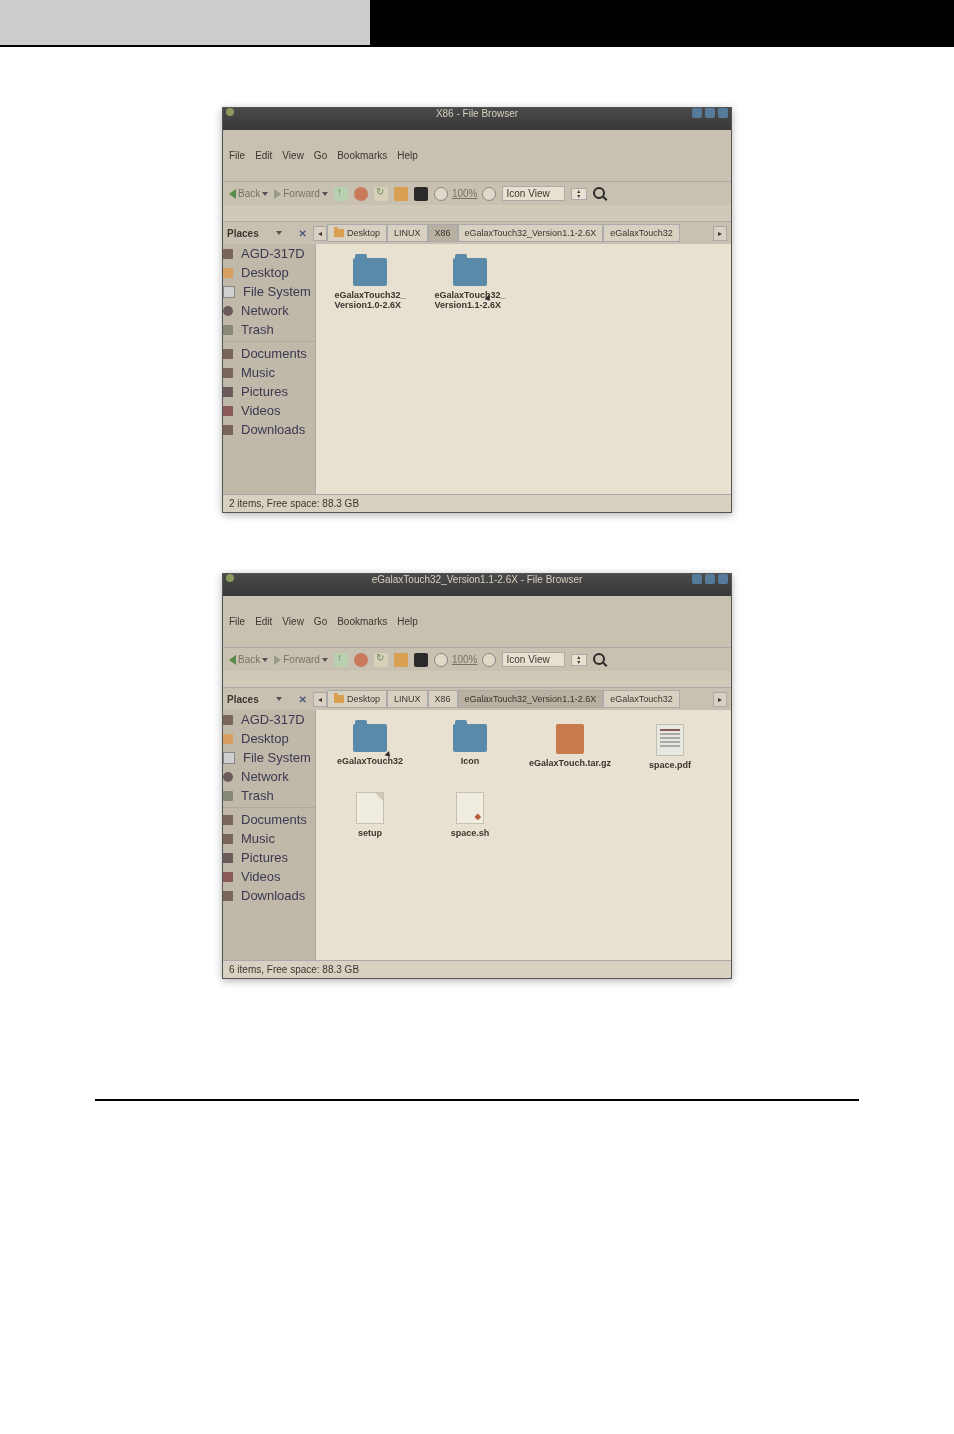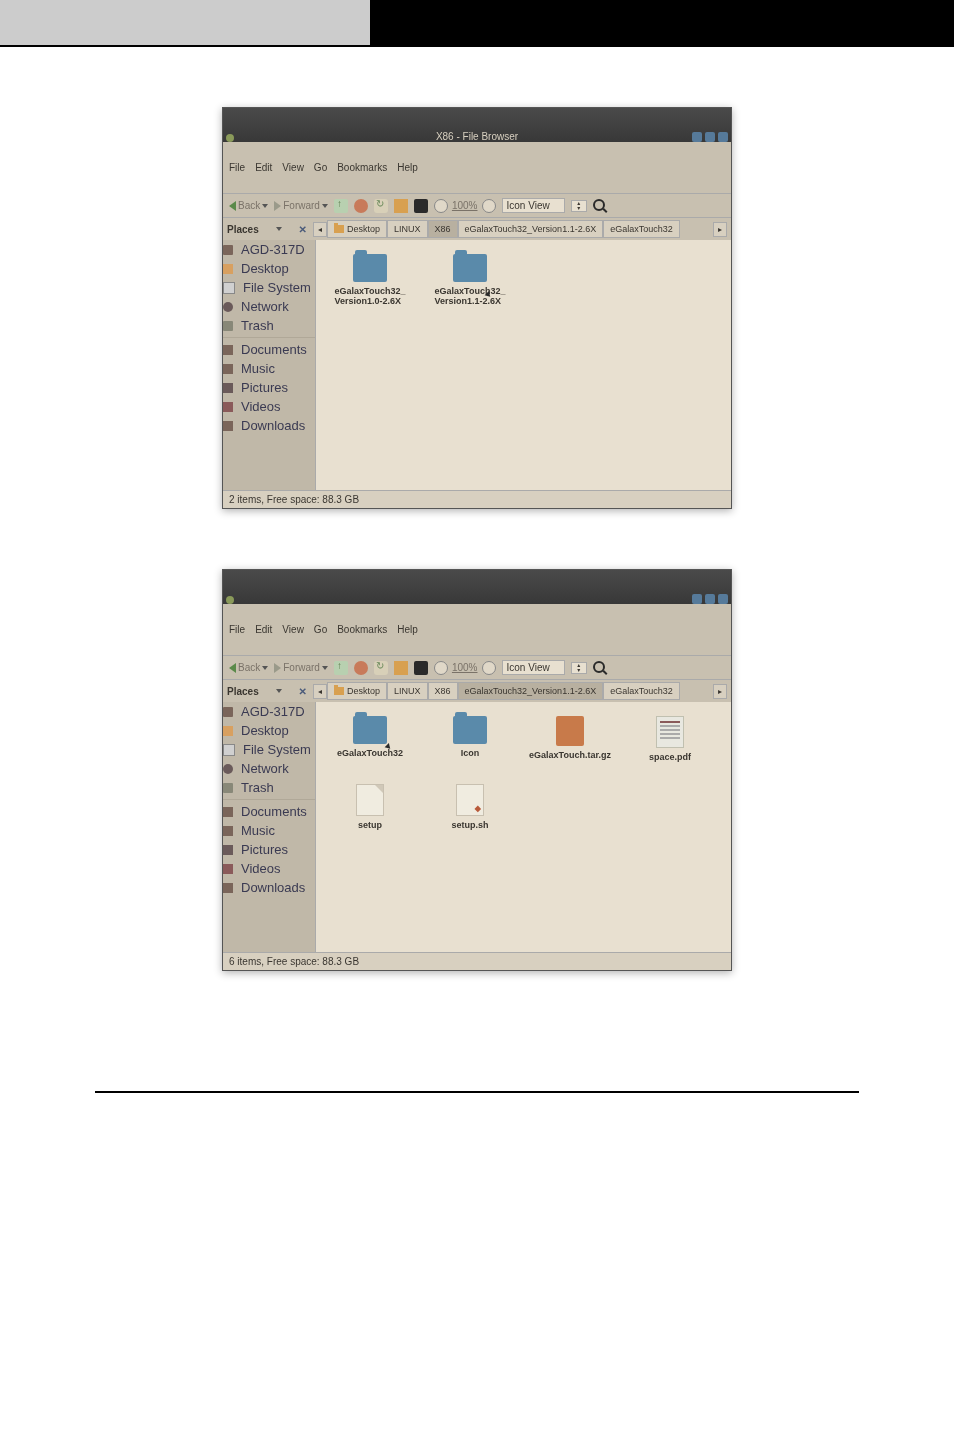--- a/index.html
+++ b/index.html
@@ -36,23 +36,23 @@
   width: 508px;
   background: #d0c8b8;
   border: 1px solid #555;
   box-shadow: 0 2px 8px rgba(0,0,0,0.3);
   font-size: 10px;
   color: #3a3630;
 }
 .titlebar {
   background: linear-gradient(to bottom, #4a4a4a, #383838);
   color: #d8d0c0;
-  height: 34px;
-  display: flex;
-  align-items: flex-end;
+  height: 22px;
+  display: flex;
+  align-items: flex-start;
   position: relative;
   font-size: 10px;
 }
 .titlebar-dot {
   position: absolute;
   left: 3px;
   width: 8px;
   height: 8px;
   background: #8a9a5a;
   border-radius: 50%;
@@ -164,20 +164,21 @@
   background: #2a2a2a;
   transform: rotate(-45deg);
   right: 1px; bottom: 0;
 }
 .pathbar-row {
   display: flex;
   align-items: center;
   background: #c8c0b0;
   padding: 2px 4px;
   border-top: 1px solid #aaa;
+  margin-top: 16px;
 }
 .places-hdr {
   width: 80px;
   display: flex;
   justify-content: space-between;
   align-items: center;
   padding-right: 6px;
   font-weight: bold;
 }
 .places-close {
@@ -504,20 +505,21 @@
         </div>
       </div>
       <div class="statusbar">2 items, Free space: 88.3 GB</div>
     </div>
   </div>
 
   <div class="screenshot-container">
     <div class="file-browser">
       <div class="titlebar">
         <div class="titlebar-dot"></div>
+        <div class="titlebar-text">eGalaxTouch32_Version1.1-2.6X - File Browser</div>
         <div class="titlebar-controls">
           <div class="titlebar-btn"></div>
           <div class="titlebar-btn"></div>
           <div class="titlebar-btn"></div>
         </div>
       </div>
       <div class="menubar">
         <span>File</span>
         <span>Edit</span>
         <span>View</span>
@@ -642,21 +644,21 @@
               <div class="file-item">
                 <div class="file-icon doc-shape"></div>
                 <div>space.pdf</div>
               </div>
               <div class="file-item">
                 <div class="file-icon plain-doc"></div>
                 <div>setup</div>
               </div>
               <div class="file-item">
                 <div class="file-icon script-doc"></div>
-                <div>setup.sh</div>
+                <div>space.sh</div>
               </div>
             </div>
         </div>
       </div>
       <div class="statusbar">6 items, Free space: 88.3 GB</div>
     </div>
   </div>
 
 </div>
 

